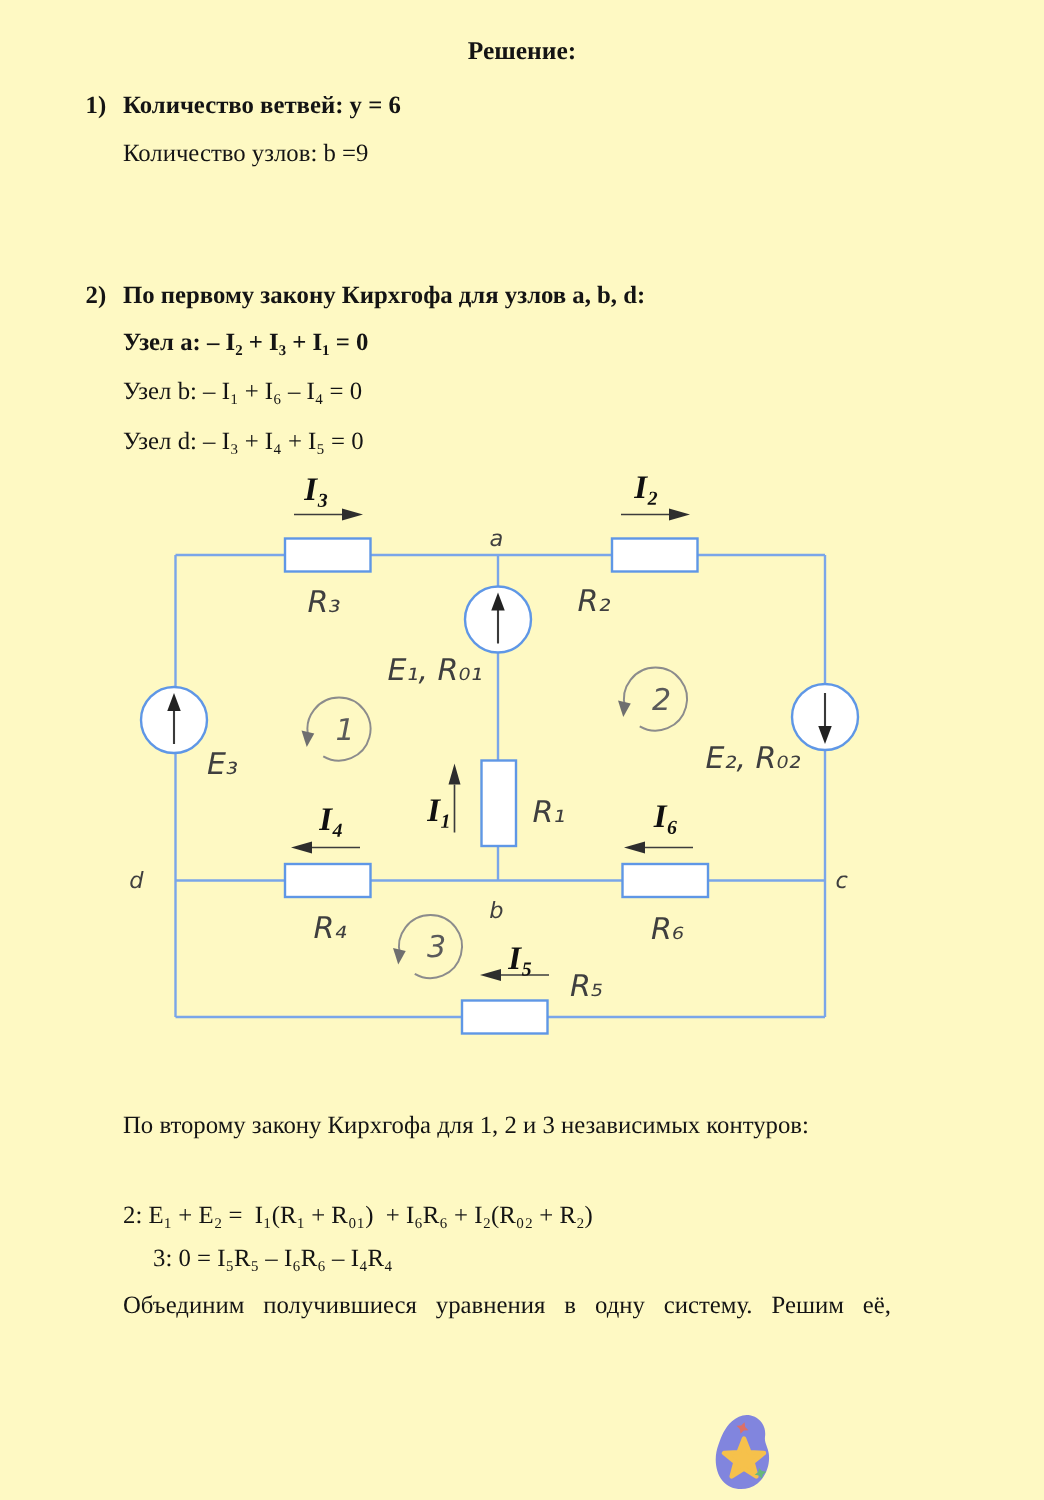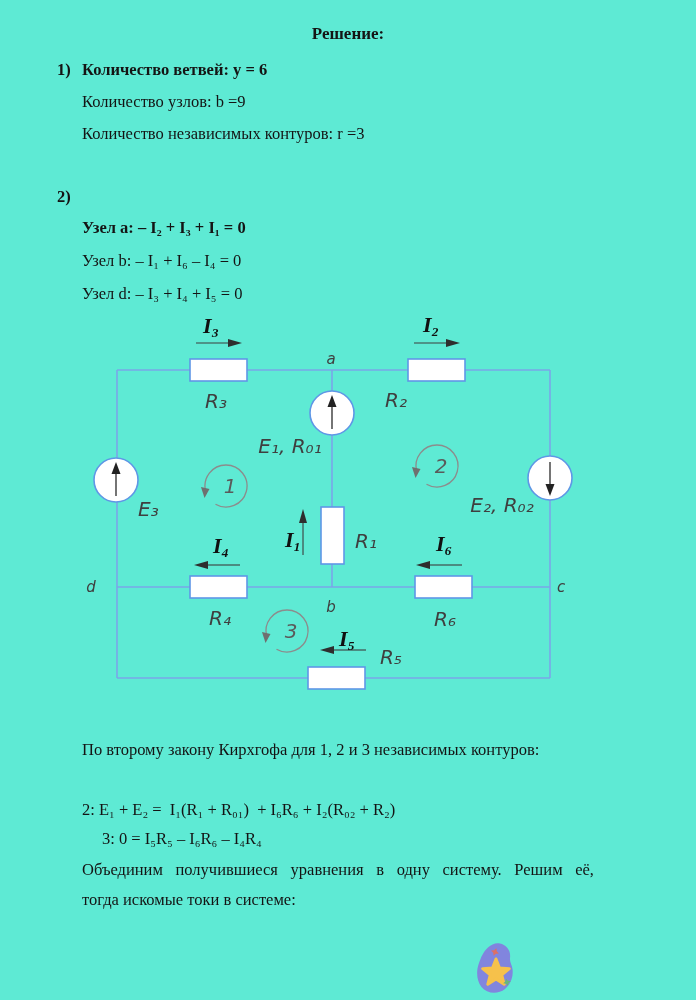--- a/index.html
+++ b/index.html
@@ -1,17 +1,17 @@
 <!DOCTYPE html>
 <html><head>
 <meta charset="utf-8">
 <style>
   html,body{margin:0;padding:0;background:#e8e8e8;}
   .page{
-    position:relative;width:696px;height:1000px;margin:0 auto;background:#5eead4;
+    position:relative;width:696px;height:1000px;margin:0 auto;background:#fef9c3;
     font-family:"Liberation Serif","DejaVu Serif",serif;color:#111;overflow:hidden;
   }
   .t{position:absolute;font-size:16.5px;line-height:1;white-space:pre;color:#141414;}
   .b{font-weight:700;}
   .title{left:0;width:696px;text-align:center;font-size:17px;}
   .just{width:512px;text-align:justify;text-align-last:justify;white-space:normal;}
   .circuit-svg{position:absolute;left:0;top:295px;width:696px;height:410px;}
   
   .wire{fill:none;stroke:#7aa6e9;stroke-width:1.6;}
   .comp{fill:#ffffff;stroke:#5f97e6;stroke-width:1.6;}
@@ -36,23 +36,23 @@
 </head>
 <body>
 
 <div class="page">
 
   <div class="t b title" style="top:25px;">Решение:</div>
 
   <div class="t b" style="left:57px;top:62px;">1)</div>
   <div class="t b" style="left:82px;top:62px;">Количество ветвей: y = 6</div>
   <div class="t" style="left:82px;top:94px;">Количество узлов: b =9</div>
-  <div class="t" style="left:82px;top:126px;">Количество независимых контуров: r =3</div>
 
   <div class="t b" style="left:57px;top:189px;">2)</div>
+  <div class="t b" style="left:82px;top:189px;">По первому закону Кирхгофа для узлов a, b, d:</div>
   <div class="t" style="left:82px;top:220px;font-weight:bold;">Узел a: – I₂ + I₃ + I₁ = 0</div>
   <div class="t" style="left:82px;top:253px;">Узел b: – I₁ + I₆ – I₄ = 0</div>
   <div class="t" style="left:82px;top:286px;">Узел d: – I₃ + I₄ + I₅ = 0</div>
 
   <svg class="circuit-svg" viewBox="0 295 696 410">
 
     <g>
       <path class="wire" d="M117 370 H550"></path>
       <path class="wire" d="M117 370 V678"></path>
       <path class="wire" d="M550 370 V678"></path>
@@ -145,21 +145,20 @@
     <text class="node" x="331" y="364" text-anchor="middle">a</text>
     <text class="node" x="331" y="612" text-anchor="middle">b</text>
     <text class="node" x="557" y="592">c</text>
     <text class="node" x="91" y="592" text-anchor="middle">d</text>
   </svg>
 
   <div class="t" style="left:82px;top:742px;">По второму закону Кирхгофа для 1, 2 и 3 независимых контуров:</div>
   <div class="t" style="left:82px;top:802px;">2: E₁ + E₂ =  I₁(R₁ + R₀₁)  + I₆R₆ + I₂(R₀₂ + R₂)</div>
   <div class="t" style="left:82px;top:831px;margin-left:20px;">3: 0 = I₅R₅ – I₆R₆ – I₄R₄</div>
   <div class="t just" style="left:82px;top:862px;">Объединим получившиеся уравнения в одну систему. Решим её,</div>
-  <div class="t" style="left:82px;top:892px;">тогда искомые токи в системе:</div>
 
   <svg class="logo-svg" viewBox="0 0 60 70">
     <path fill="#8185de" d="M30,13.5 C37,15 41,21 40,28 C39.5,32 42,35 42.5,39 C43.5,46 41,54 35,59 C28,64.5 17,64 11.5,57 C6.5,50.5 6,41 9,33 C11,27.5 13,22 18,17.5 C21.5,14.5 25.5,12.6 30,13.5 Z"></path>
     <polygon fill="#f6c14b" stroke="#f6c14b" stroke-width="3" stroke-linejoin="round" points="26,29 29.5,38.1 39.3,38.7 31.7,44.9 34.2,54.3 26,49 17.8,54.3 20.3,44.9 12.7,38.7 22.5,38.1"></polygon>
     <polygon fill="#dd6f66" points="25,18 26.4,20.7 29.2,22 26.4,23.3 25,26 23.6,23.3 20.8,22 23.6,20.7" transform="rotate(20 25 22)"></polygon>
     <polygon fill="#67b87b" points="37,48.5 38.3,51 41,52.2 38.3,53.4 37,56 35.7,53.4 33,52.2 35.7,51" transform="rotate(-15 37 52.2)"></polygon>
   </svg>
 
 </div>
 

